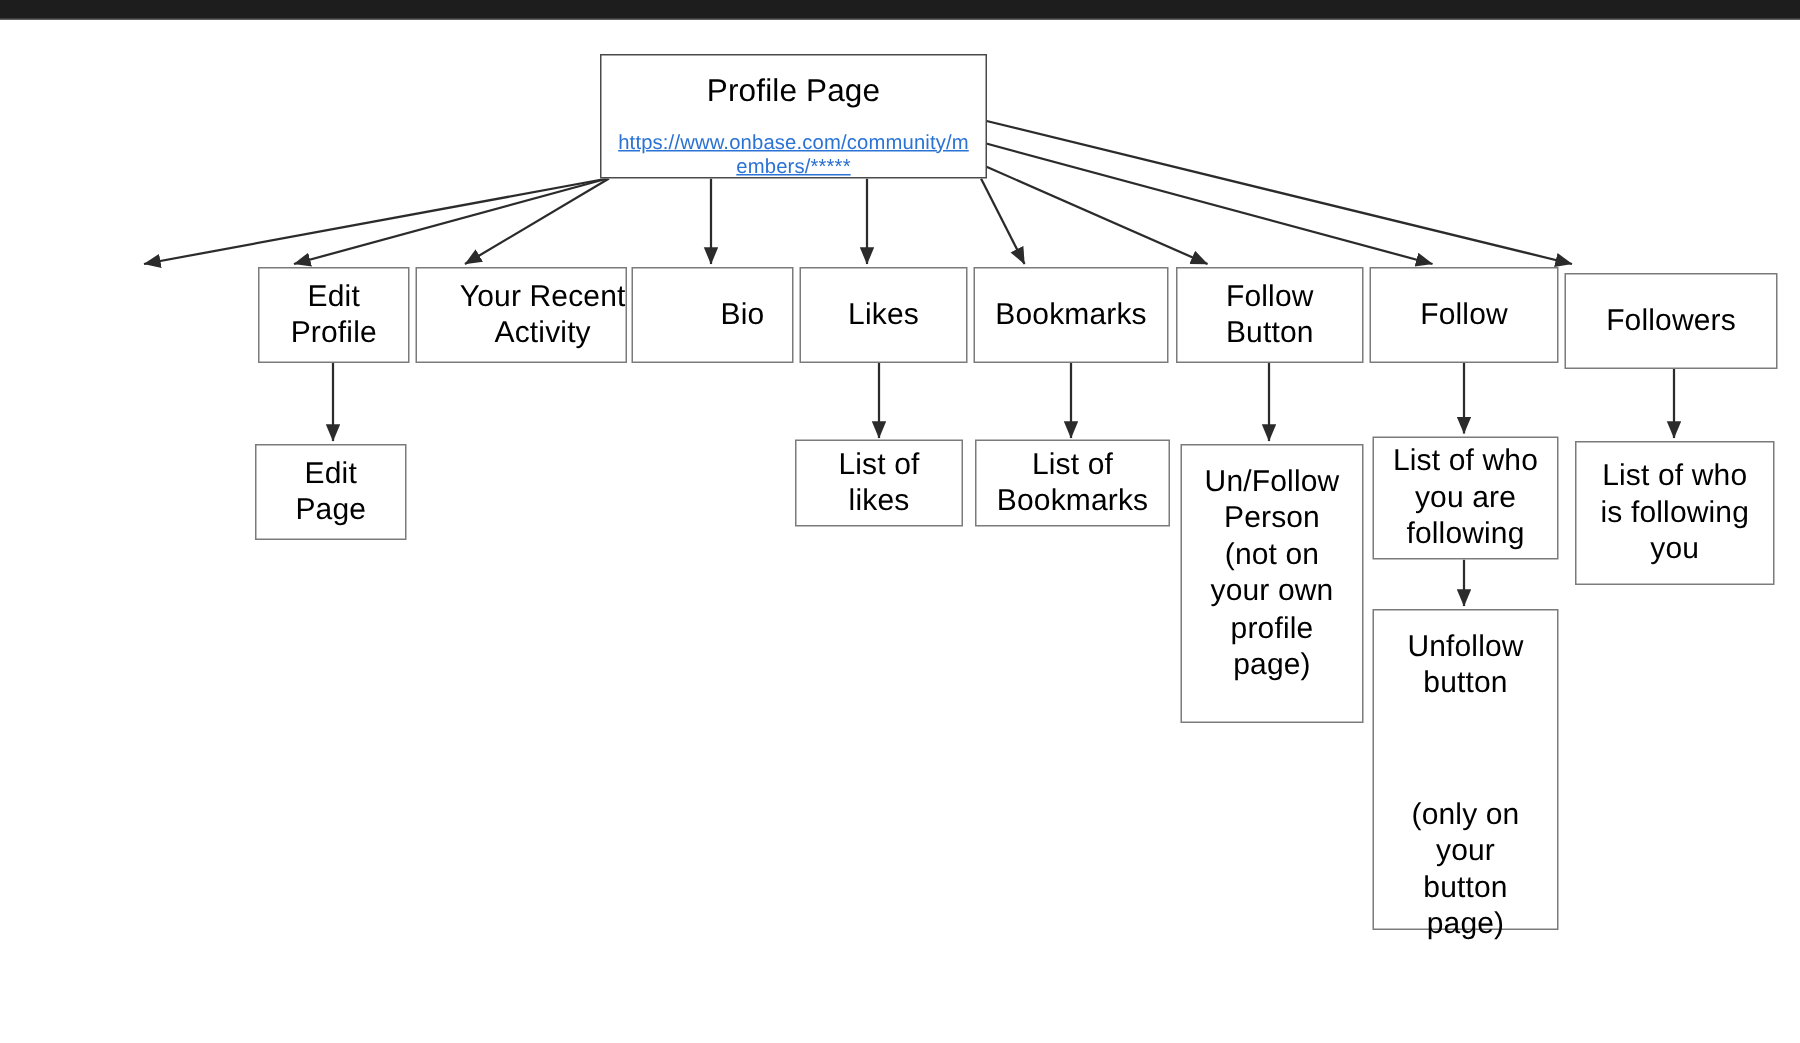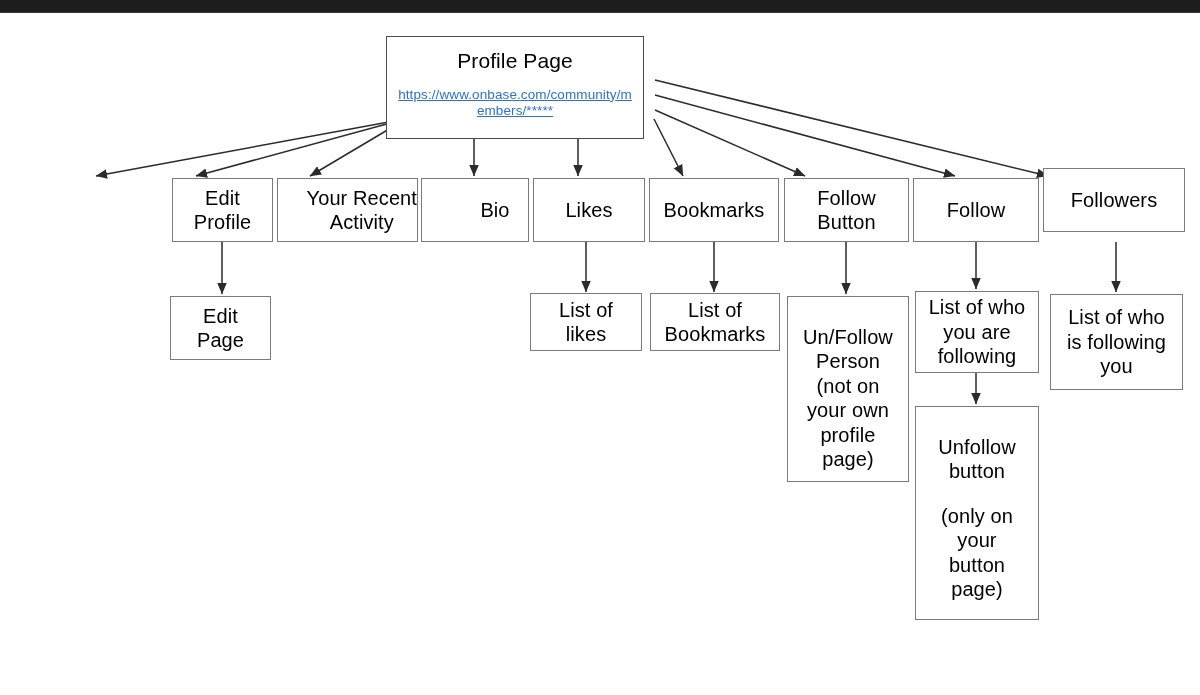--- a/index.html
+++ b/index.html
@@ -70,21 +70,21 @@
     word-break: break-all;
     padding: 0 8px;
     display: block;
   }
   .node .label2 {
     white-space: pre-line;
     margin-top: 20px;
   }
   .tall {
     justify-content: flex-start;
-    padding-top: 28px;
+    padding-top: 12px;
   }
 </style>
 </head>
 <body>
 
 <div id="canvas">
 
   <div class="topbar"></div>
 
   <svg id="edges" viewBox="0 0 1200 695" xmlns="http://www.w3.org/2000/svg">
@@ -108,21 +108,21 @@
       <path d="M586,242 L586,292"></path>
       <path d="M714,242 L714,292"></path>
       <path d="M846,242 L846,294"></path>
       <path d="M976,242 L976,289"></path>
       <path d="M1116,242 L1116,292"></path>
 
       <path d="M976,373 L976,404"></path>
     </g>
   </svg>
 
-  <div class="node root" style="left:386px; top:36px; width:258px; height:103px;">
+  <div class="node root" style="left:400px; top:36px; width:258px; height:83px;">
     <div class="title">Profile Page</div>
     <a class="url" href="#">https://www.onbase.com/community/members/*****</a>
   </div>
 
 
   <div class="node" style="left:172px; top:178px; width:101px; height:64px;">
     <div class="label">Edit
 Profile</div>
   </div>
 
@@ -145,21 +145,21 @@
 
   <div class="node" style="left:784px; top:178px; width:125px; height:64px;">
     <div class="label">Follow
 Button</div>
   </div>
 
   <div class="node" style="left:913px; top:178px; width:126px; height:64px;">
     <div class="label">Follow</div>
   </div>
 
-  <div class="node" style="left:1043px; top:168px; width:142px; height:64px;">
+  <div class="node" style="left:1043px; top:182px; width:142px; height:64px;">
     <div class="label">Followers</div>
   </div>
 
   <div class="node" style="left:170px; top:296px; width:101px; height:64px;">
     <div class="label">Edit
 Page</div>
   </div>
 
   <div class="node" style="left:530px; top:293px; width:112px; height:58px;">
     <div class="label">List of
@@ -185,21 +185,21 @@
 you are
 following</div>
   </div>
 
   <div class="node" style="left:1050px; top:294px; width:133px; height:96px;">
     <div class="label">List of who
 is following
 you</div>
   </div>
 
-  <div class="node tall" style="left:915px; top:406px; width:124px; height:214px;">
+  <div class="node tall" style="left:915px; top:406px; width:124px; height:214px;gap:43px;">
     <div class="label">Unfollow
 button</div>
     <div class="label2">(only on
 your
 button
 page)</div>
   </div>
 
 </div>
 

